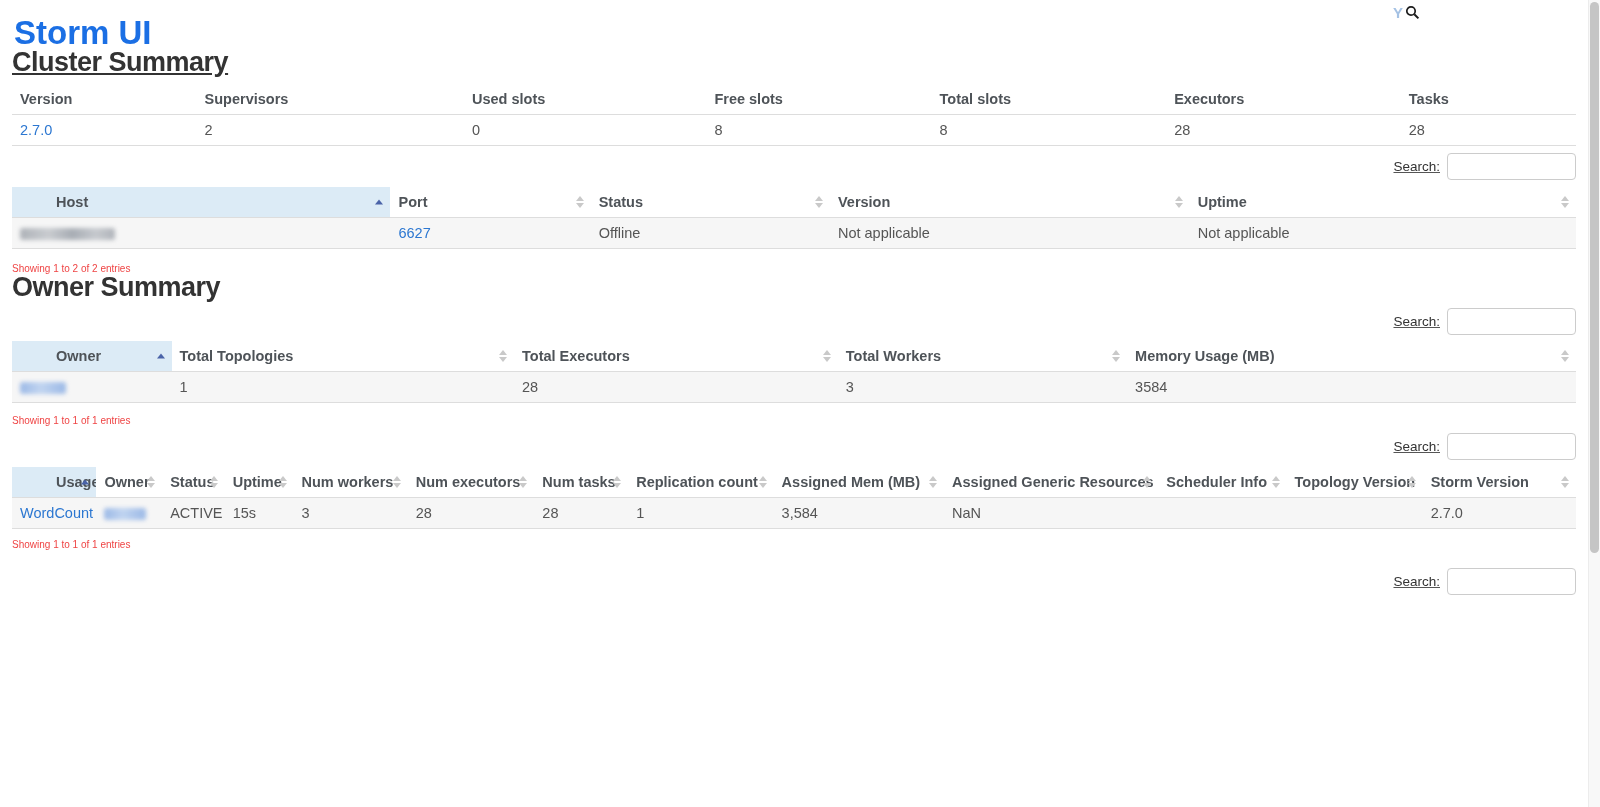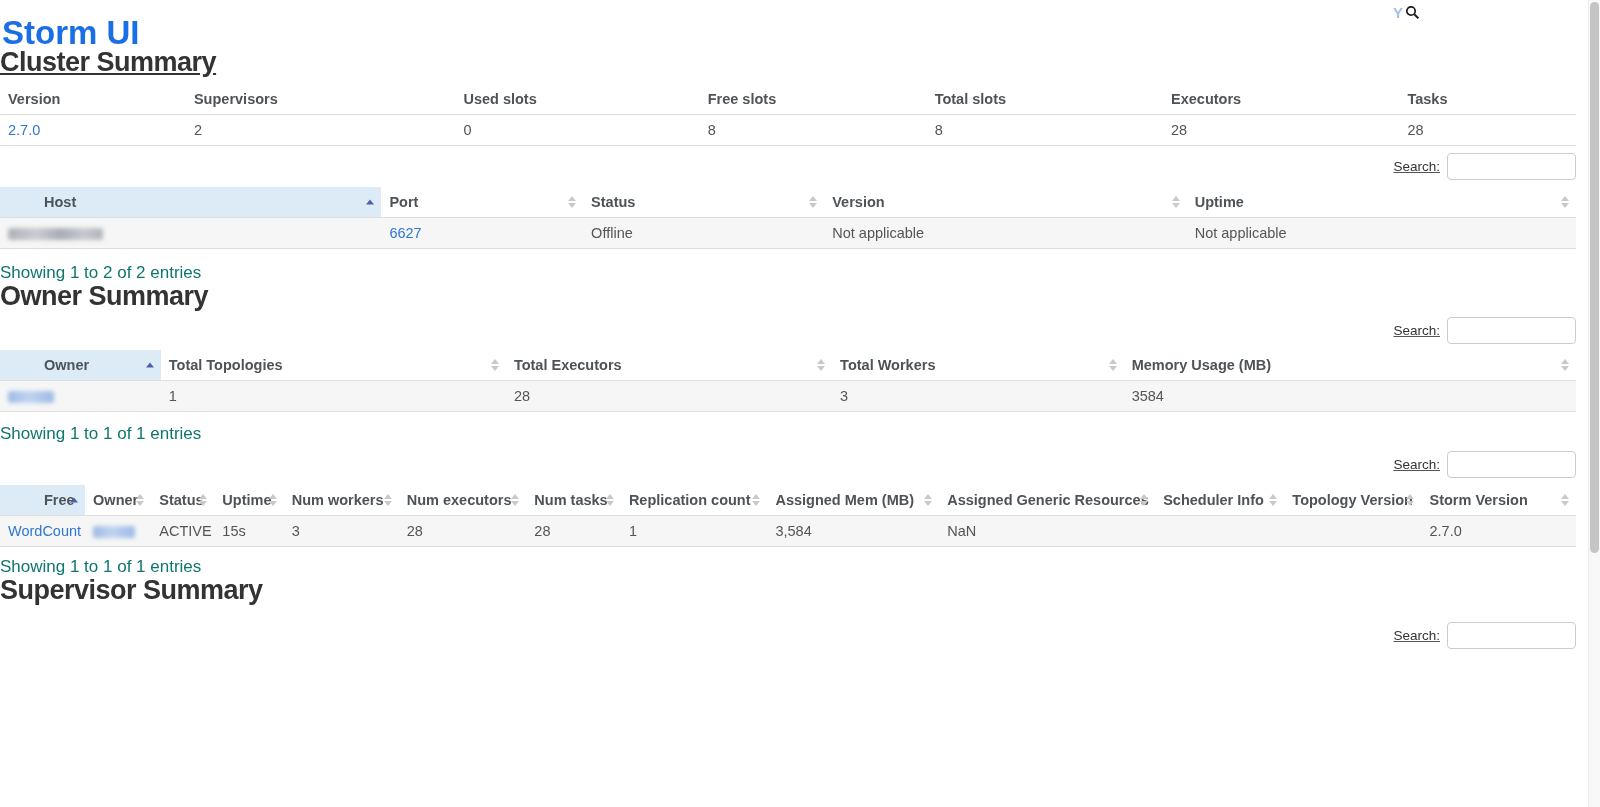--- a/index.html
+++ b/index.html
@@ -3,21 +3,21 @@
 <meta charset="utf-8">
 <style>
   * { box-sizing: border-box; }
   html, body { margin:0; padding:0; }
   body {
     width:1600px; height:807px; overflow:hidden; position:relative;
     background:#ffffff;
     font-family:"Liberation Sans", sans-serif;
     color:#555;
   }
-  .content { margin-right:24px; } 
+  .content { margin-left:12px; margin-right:24px; } 
 
   h1.page-title {
     font-size:33px; font-weight:bold; color:#1b6fe4;
     margin:16px 0 0 2px; line-height:1;
   }
   h2.section-heading {
     font-size:27px; font-weight:bold; color:#333;
     margin:0; line-height:1; letter-spacing:-0.5px;
   }
   .mt-cluster  { margin-top:26px;text-decoration:underline; }
@@ -53,21 +53,21 @@
   a.link { color:#2c77d1; text-decoration:none; }
 
   
   .sort { position:absolute; right:7px; top:50%; transform:translateY(-50%);
           display:flex; flex-direction:column; align-items:center; }
   .tri { width:0; height:0; border-left:4px solid transparent; border-right:4px solid transparent; }
   .tri-up   { border-bottom:5px solid #c9c9c9; margin-bottom:2px; }
   .tri-down { border-top:5px solid #c9c9c9; }
   .sort-asc .tri-up { border-bottom-color:#4a63a8; margin-bottom:0; }
 
-  .footer-note { font-size:17px; color:#0f766e; margin-top:13px; }
+  .footer-note { font-size:10px; color:#ef4444; margin-top:13px; }
   .fn-nimbus { margin-top:14px; }
   .fn-owner { margin-top:12px; }
   .fn-topology { margin-top:10px; }
 
   
   .redact { display:inline-block; height:12px; border-radius:3px; filter:blur(2.2px); vertical-align:middle; }
   .redact-gray { width:95px; background:linear-gradient(90deg,#aeb2b8,#c9ccd0 30%,#a8adb4 55%,#c6c9ce 80%,#b0b4ba); }
   .redact-blue { width:46px; background:linear-gradient(90deg,#9cb9e6,#c0d4f0 45%,#9cb9e6); }
   .redact-blue-sm { width:42px; }
 
@@ -282,21 +282,21 @@
           <col style="width:9.3%">
       <col style="width:10.9%">
           <col style="width:13.7%">
           <col style="width:8.2%">
           <col style="width:8.7%">
       <col style="width:9.8%">
     </colgroup>
     <thead>
       <tr>
         <th class="sorted">
-          <span>Free</span>
+          <span>Usage</span>
           <span class="sort sort-asc">
                 <span class="tri tri-up"></span>
               </span>
         </th>
         <th>
           <span>Owner</span>
           <span class="sort">
                 <span class="tri tri-up"></span>
                 <span class="tri tri-down"></span>
               </span>
@@ -394,21 +394,20 @@
         <td>NaN</td>
         <td></td>
         <td></td>
         <td>2.7.0</td>
       </tr>
     </tbody>
   </table>
   </div>
   <div class="footer-note fn-topology">Showing 1 to 1 of 1 entries</div>
 
-  <h2 class="section-heading mt-supervisor">Supervisor Summary</h2>
   <div class="search-bar" style="margin-top:18px;">
     <label>Search:</label>
     <input type="text" style="">
   </div>
 </div>
 
 <div class="scrollbar-track">
   <div class="scrollbar-thumb"></div>
 </div>
 

